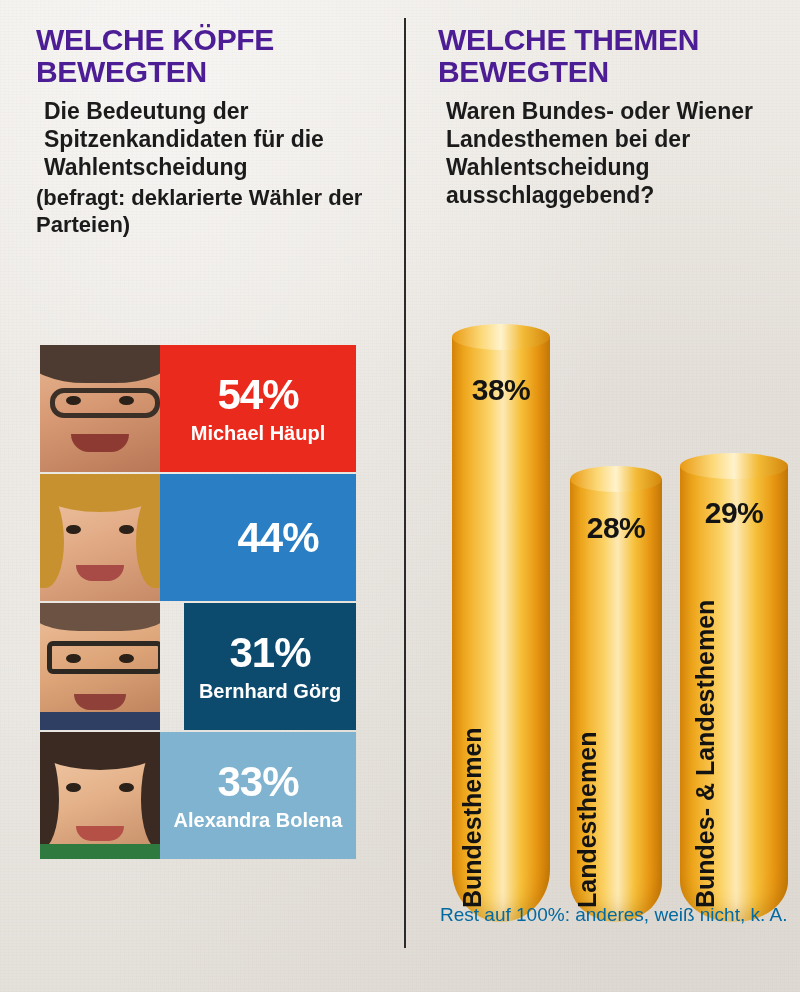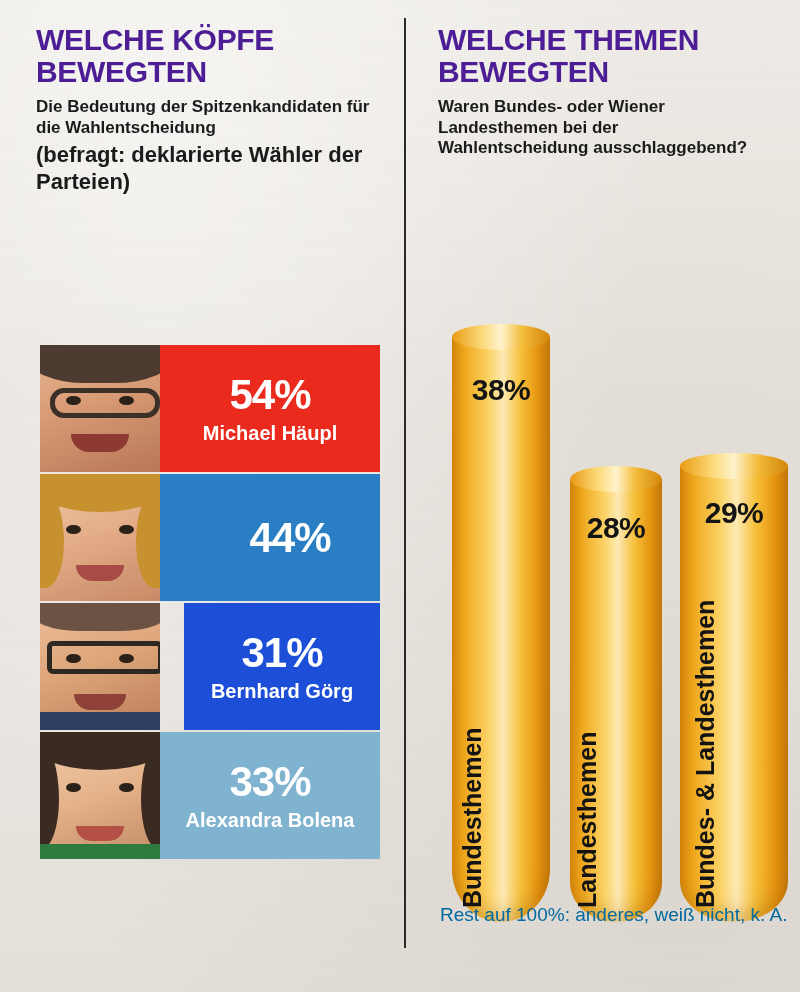--- a/index.html
+++ b/index.html
@@ -59,38 +59,38 @@
     color: #4c1d95;
     font-weight: bold;
     font-size: 30px;
     line-height: 1.08;
     letter-spacing: -0.3px;
     margin: 0 0 8px 0;
   }
   .sub-bold {
     color: #1b1b1b;
     font-weight: bold;
-    font-size: 17px;
+    font-size: 23px;
     line-height: 1.22;
-    margin: 4px 0 0 0;
+    margin: 4px 0 0 8px;
   }
   .sub-normal {
     color: #1b1b1b;
     font-weight: bold;
     font-size: 22px;
     line-height: 1.22;
     margin: 4px 0 0 0;
   }
 
   
   .cand-list {
     position: absolute;
     left: 40px;
     top: 345px;
-    width: 340px;
+    width: 316px;
   }
   .cand-row {
     position: relative;
     height: 127px;
     display: flex;
     align-items: stretch;
     margin-bottom: 2px;
   }
   .cand-row:last-child { margin-bottom: 0; }
   .portrait {
@@ -291,21 +291,21 @@
         <div class="face f-goerg">
           <div class="skin"></div>
             <div class="hair"></div>
           <div class="eye l"></div>
             <div class="eye r"></div>
           <div class="glass"></div>
             <div class="mouth"></div>
             <div class="collar"></div>
         </div>
       </div>
-      <div class="bar-color" style="background:#1d4ed8;margin-left:24px;">
+      <div class="bar-color" style="background:#0c4a6e;margin-left:24px;">
         <div class="pct">31%</div>
         <div class="cand-name">Bernhard Görg</div>
       </div>
     </div>
 
 
     <div class="cand-row">
       <div class="portrait">
         <div class="face f-bolena">
           <div class="skin"></div>

